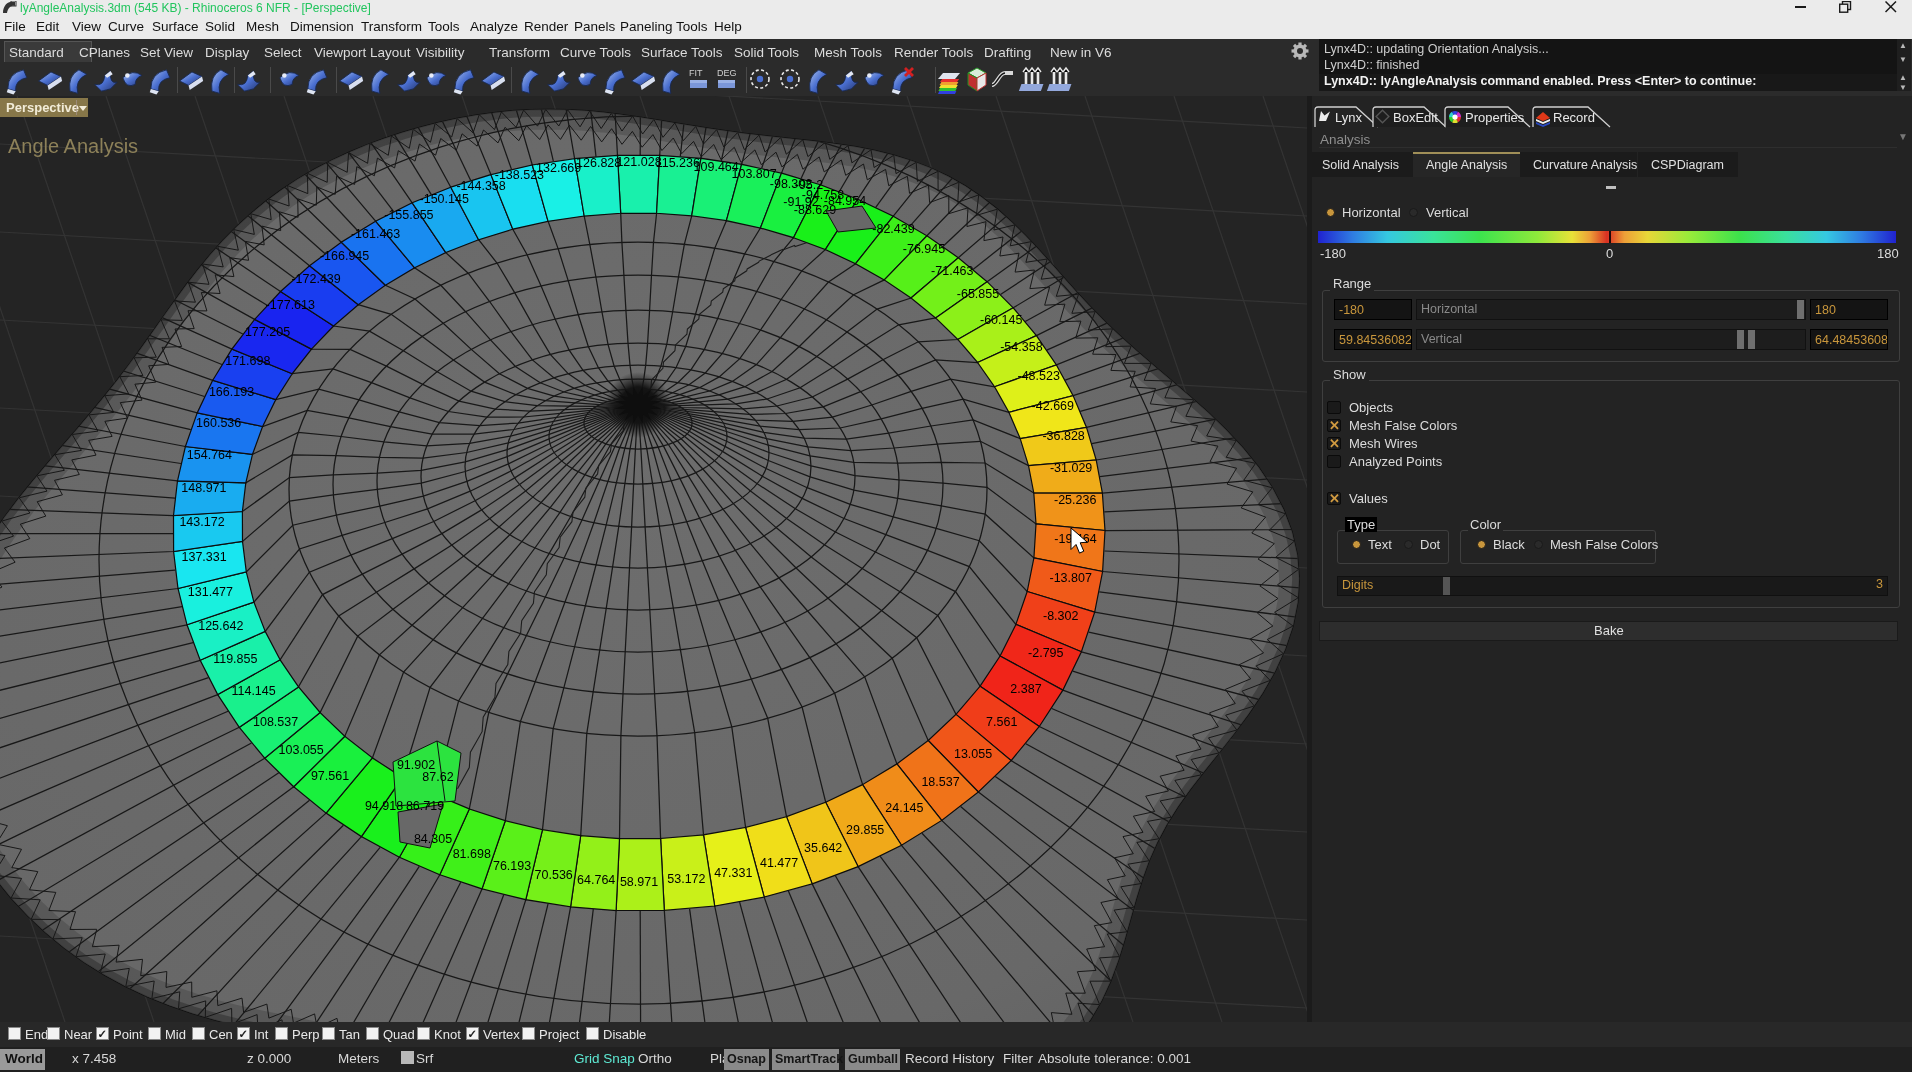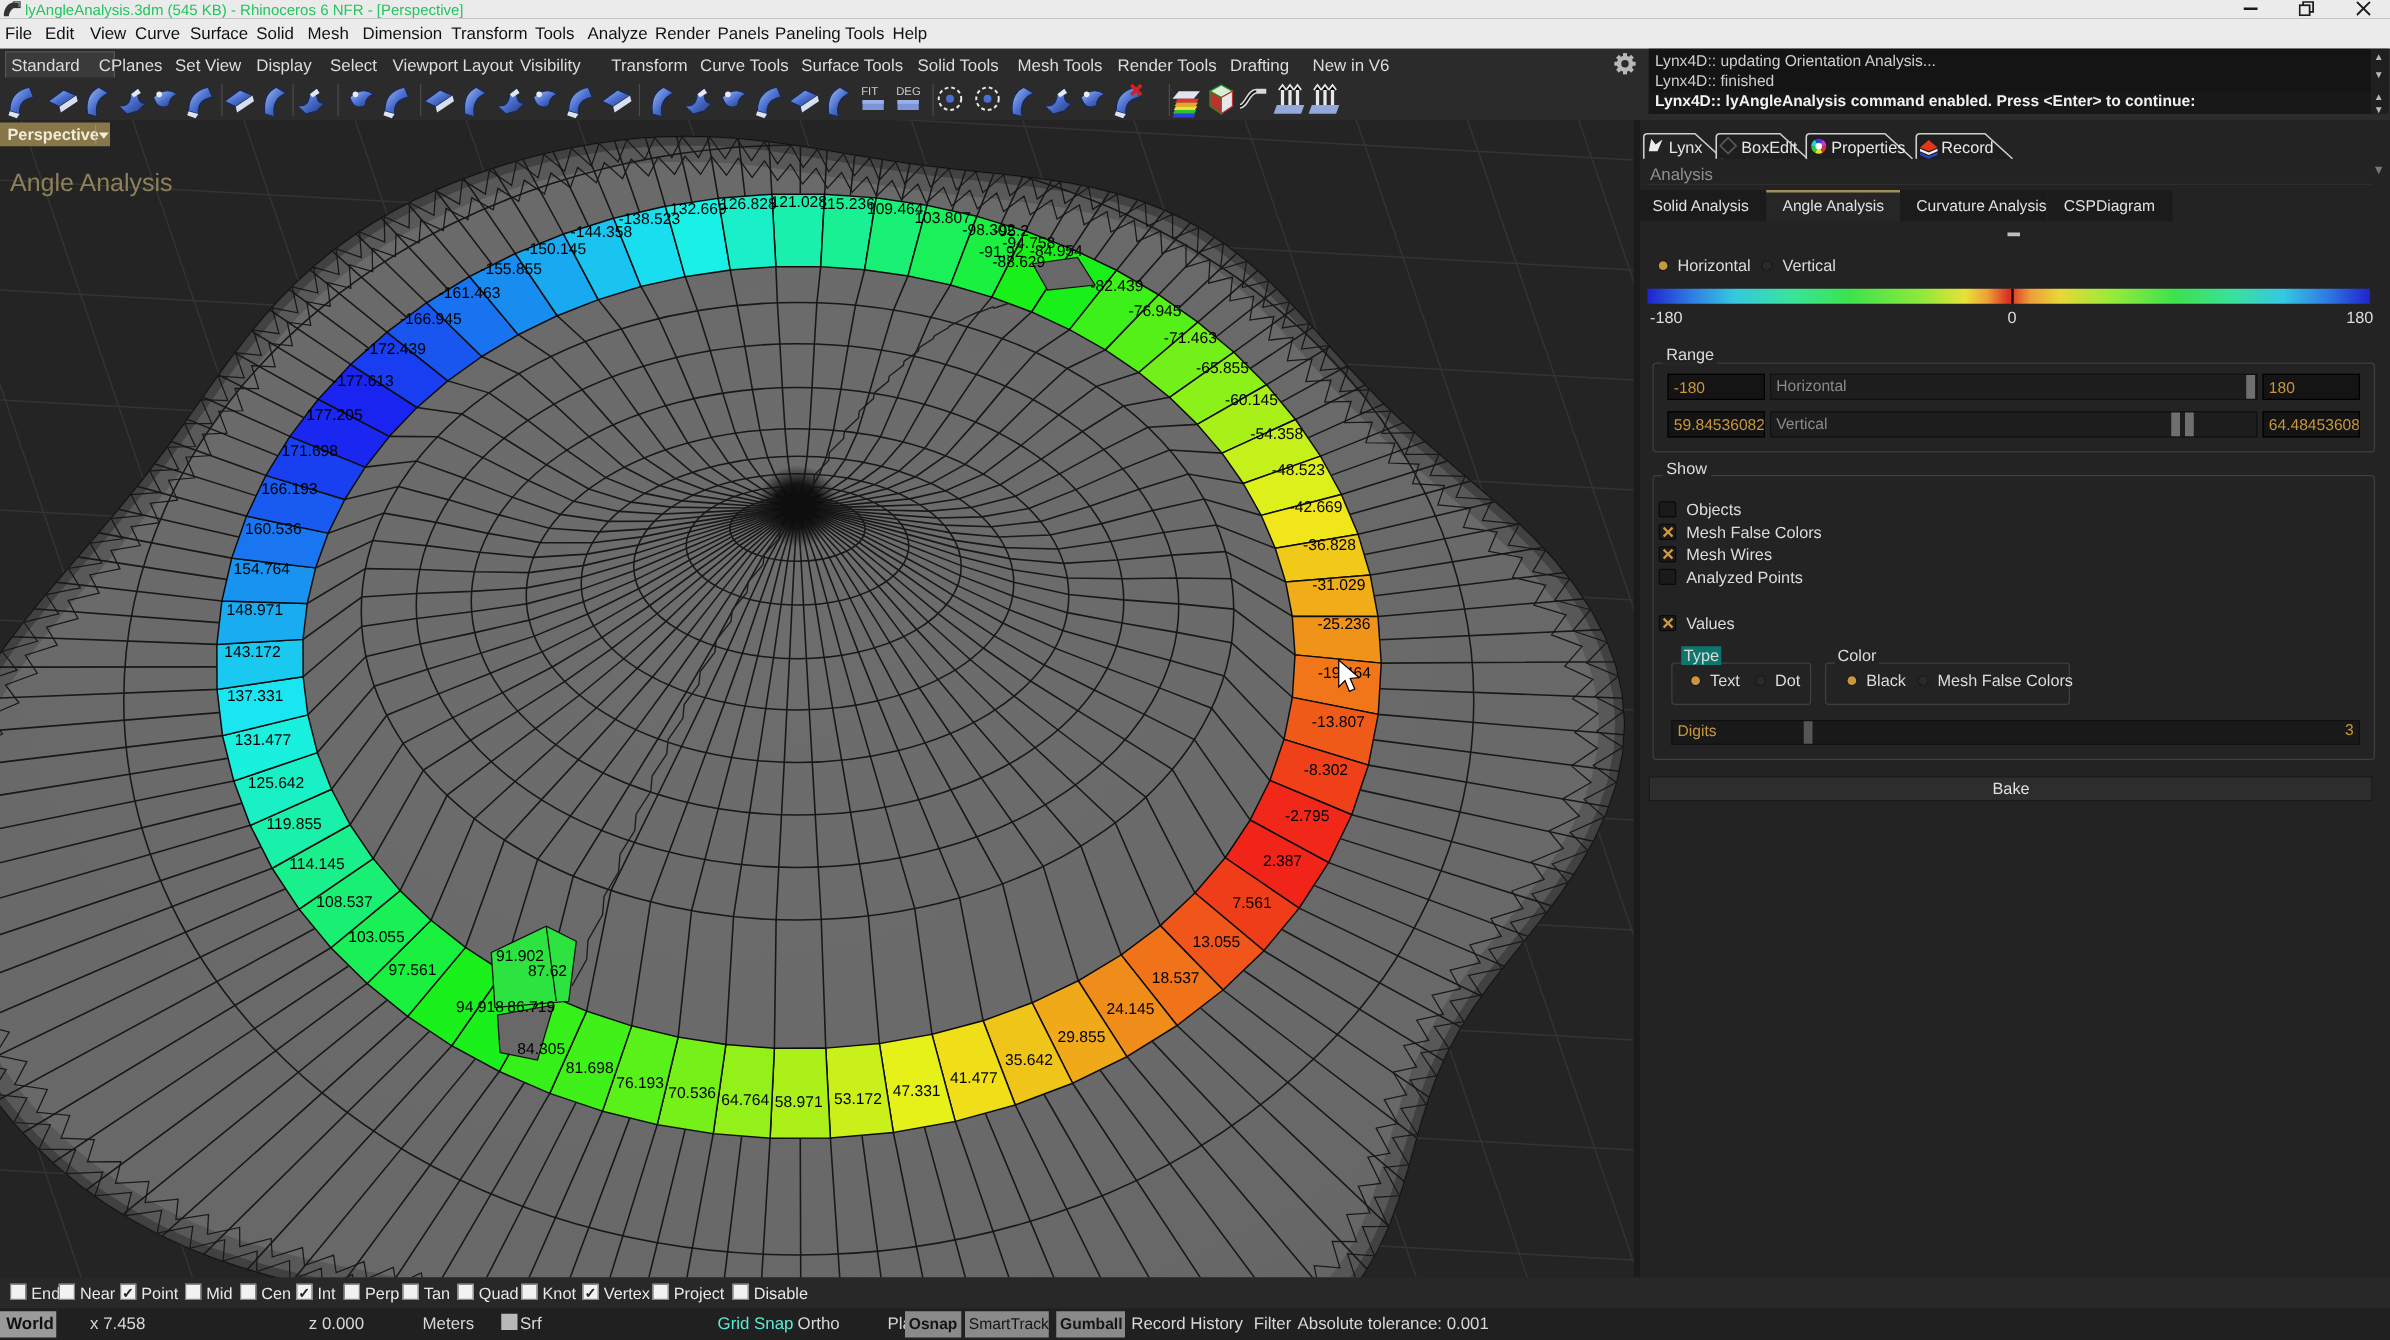--- a/index.html
+++ b/index.html
@@ -366,21 +366,21 @@
     <div class="txt" style="left:1px;top:-2px;font-size:13px;font-weight:bold;color:#d09a40">✕</div>
   </div>
 <div class="txt" style="left:1349px;top:436px;font-size:13px;color:#dcdcdc">Mesh Wires</div>
 <div class="abs" style="left:1327px;top:455px;width:14px;height:13px;background:#1a1a1a;border:1px solid #0a0a0a;border-radius:2px"></div>
 <div class="txt" style="left:1349px;top:454px;font-size:13px;color:#dcdcdc">Analyzed Points</div>
 <div class="abs" style="left:1327px;top:492px;width:14px;height:13px;background:#1a1a1a;border:1px solid #0a0a0a;border-radius:2px">
     <div class="txt" style="left:1px;top:-2px;font-size:13px;font-weight:bold;color:#d09a40">✕</div>
   </div>
 <div class="txt" style="left:1349px;top:491px;font-size:13px;color:#dcdcdc">Values</div>
 <div class="abs" style="left:1337px;top:530px;width:112px;height:34px;border:1px solid #3f3f3f;border-radius:3px"></div>
-<div class="txt" style="left:1345px;top:517px;font-size:13px;color:#dcdcdc;background:#0f766e;padding:0 2px">Type</div>
+<div class="txt" style="left:1345px;top:517px;font-size:13px;color:#dcdcdc;background:#000000;padding:0 2px">Type</div>
 <div class="abs" style="left:1352px;top:540px;width:9px;height:9px;border-radius:50%;background:#c8963c;border:1px solid #1a1a1a"></div>
 <div class="txt" style="left:1368px;top:537px;font-size:13px;color:#dcdcdc">Text</div>
 <div class="abs" style="left:1404px;top:540px;width:9px;height:9px;border-radius:50%;background:#2a2a2a;border:1px solid #1a1a1a"></div>
 <div class="txt" style="left:1420px;top:537px;font-size:13px;color:#dcdcdc">Dot</div>
 <div class="abs" style="left:1460px;top:530px;width:196px;height:34px;border:1px solid #3f3f3f;border-radius:3px"></div>
 <div class="txt" style="left:1468px;top:517px;font-size:13px;color:#dcdcdc;background:#232323;padding:0 2px">Color</div>
 <div class="abs" style="left:1477px;top:540px;width:9px;height:9px;border-radius:50%;background:#c8963c;border:1px solid #1a1a1a"></div>
 <div class="txt" style="left:1493px;top:537px;font-size:13px;color:#dcdcdc">Black</div>
 <div class="abs" style="left:1534px;top:540px;width:9px;height:9px;border-radius:50%;background:#2a2a2a;border:1px solid #1a1a1a"></div>
 <div class="txt" style="left:1550px;top:537px;font-size:13px;color:#dcdcdc">Mesh False Colors</div>
@@ -800,17 +800,17 @@
 <div class="txt" style="left:247px;top:1051px;font-size:13.5px;color:#d8d8d8">z 0.000</div>
 <div class="txt" style="left:338px;top:1051px;font-size:13.5px;color:#d8d8d8">Meters</div>
 <div class="abs" style="left:401px;top:1051px;width:13px;height:13px;background:#b8b8b8"></div>
 <div class="txt" style="left:416px;top:1051px;font-size:13.5px;color:#d8d8d8">Srf</div>
 <div class="txt" style="left:574px;top:1051px;font-size:13.5px;color:#5eead4">Grid Snap</div>
 <div class="txt" style="left:638px;top:1051px;font-size:13.5px;color:#d8d8d8">Ortho</div>
 <div class="txt" style="left:710px;top:1051px;font-size:13.5px;color:#d8d8d8">Planar</div>
 <div class="abs" style="left:724px;top:1049px;width:45px;height:21px;background:#8a8a8a"></div>
 <div class="txt" style="left:727px;top:1052px;font-size:12.5px;font-weight:bold;color:#151515">Osnap</div>
 <div class="abs" style="left:772px;top:1049px;width:67px;height:21px;background:#8a8a8a"></div>
-<div class="txt" style="left:775px;top:1052px;font-size:12.5px;font-weight:normal;color:#151515">SmartTrack</div>
+<div class="txt" style="left:775px;top:1052px;font-size:12.5px;font-weight:bold;color:#151515">SmartTrack</div>
 <div class="abs" style="left:845px;top:1049px;width:55px;height:21px;background:#8a8a8a"></div>
 <div class="txt" style="left:848px;top:1052px;font-size:12.5px;font-weight:bold;color:#151515">Gumball</div>
 <div class="txt" style="left:905px;top:1051px;font-size:13.5px;color:#d8d8d8">Record History</div>
 <div class="txt" style="left:1003px;top:1051px;font-size:13.5px;color:#d8d8d8">Filter</div>
 <div class="txt" style="left:1038px;top:1051px;font-size:13.5px;color:#d8d8d8">Absolute tolerance: 0.001</div>
 </body></html>

